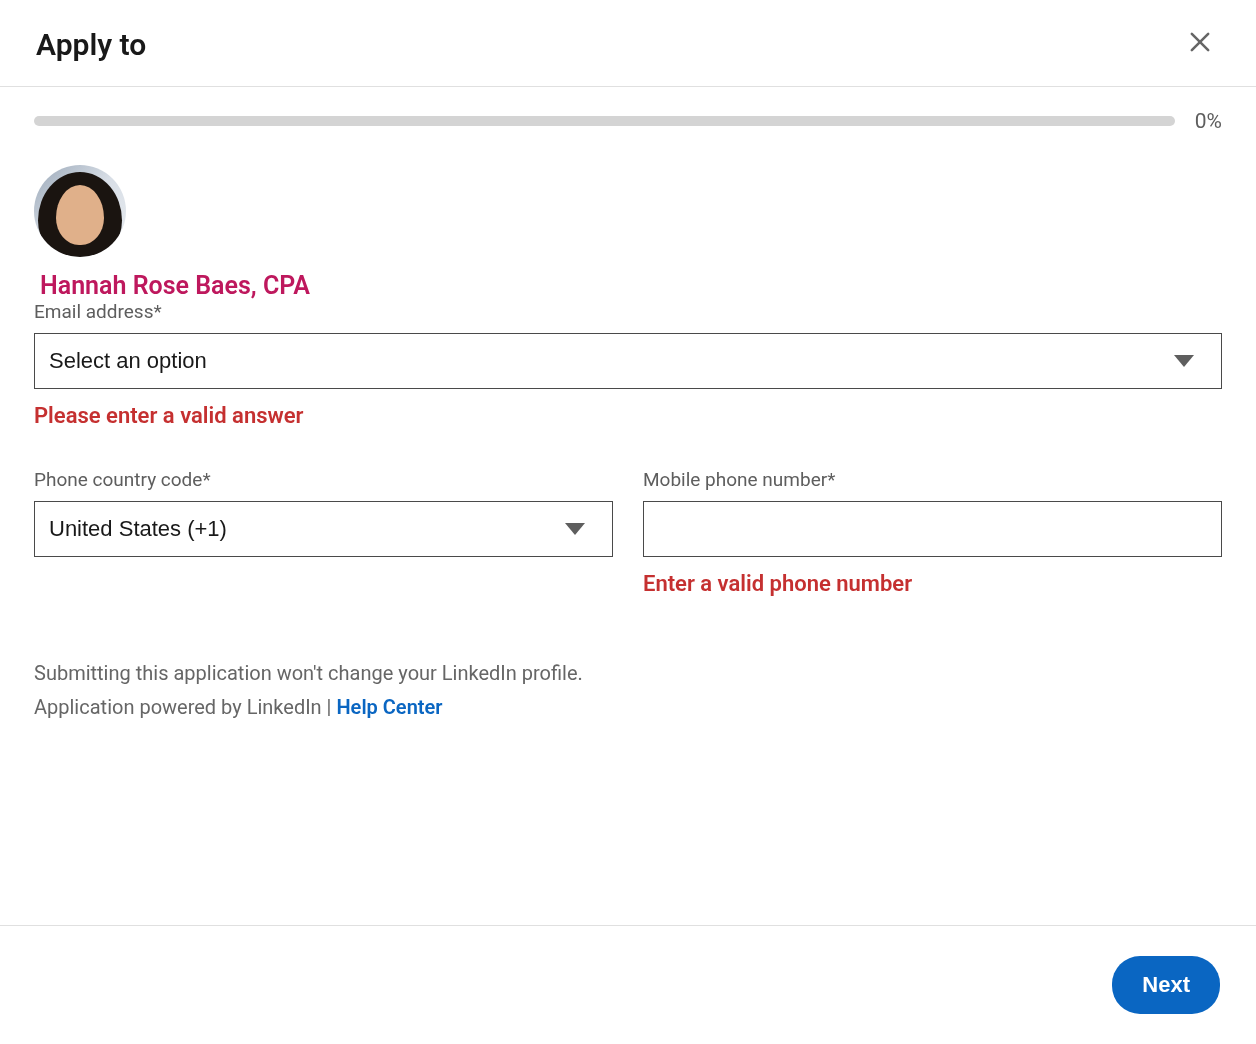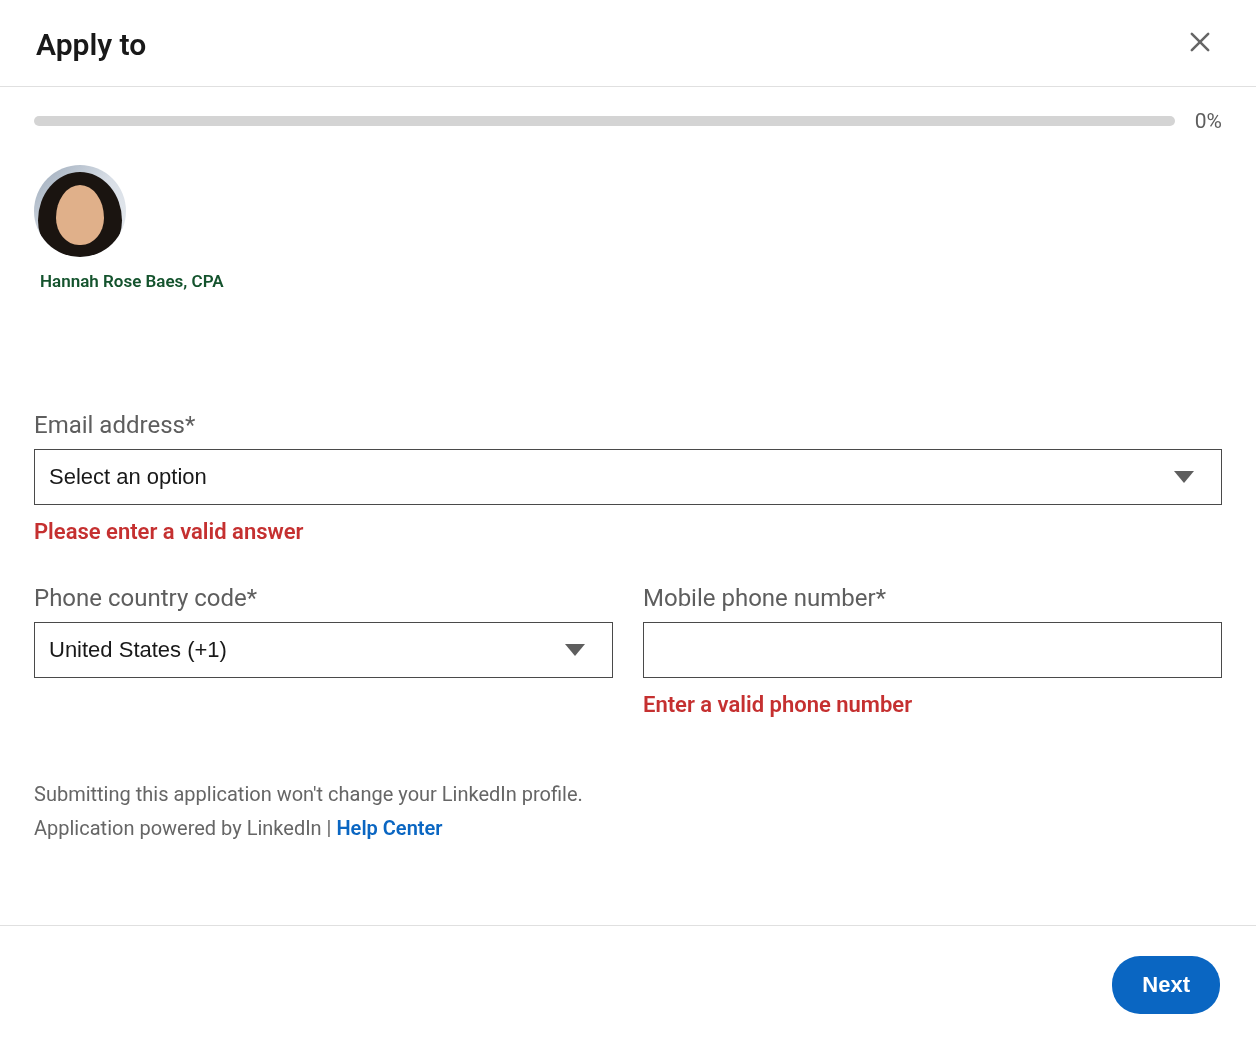--- a/index.html
+++ b/index.html
@@ -96,32 +96,31 @@
       position: absolute;
       left: 50%;
       top: 8%;
       transform: translateX(-50%);
       width: 84px;
       height: 88px;
       background: #1a1410;
       border-radius: 50% 50% 40% 40% / 55% 55% 45% 45%;
     }
     .applicant-name {
-      font-size: 17px;
-      font-weight: 600;
-      color: #14532d;
-      margin-bottom: 120px;
+      font-size: 25px;
+      font-weight: 600;
+      color: #be185d;
       margin-left: 6px;
     }
     .form-group {
       margin-bottom: 40px;
     }
     .form-label {
       display: block;
-      font-size: 24px;
+      font-size: 19px;
       color: #5e5e5e;
       margin-bottom: 10px;
     }
     .select-wrapper {
       position: relative;
     }
     .form-select, .form-input {
       width: 100%;
       height: 56px;
       padding: 0 14px;

